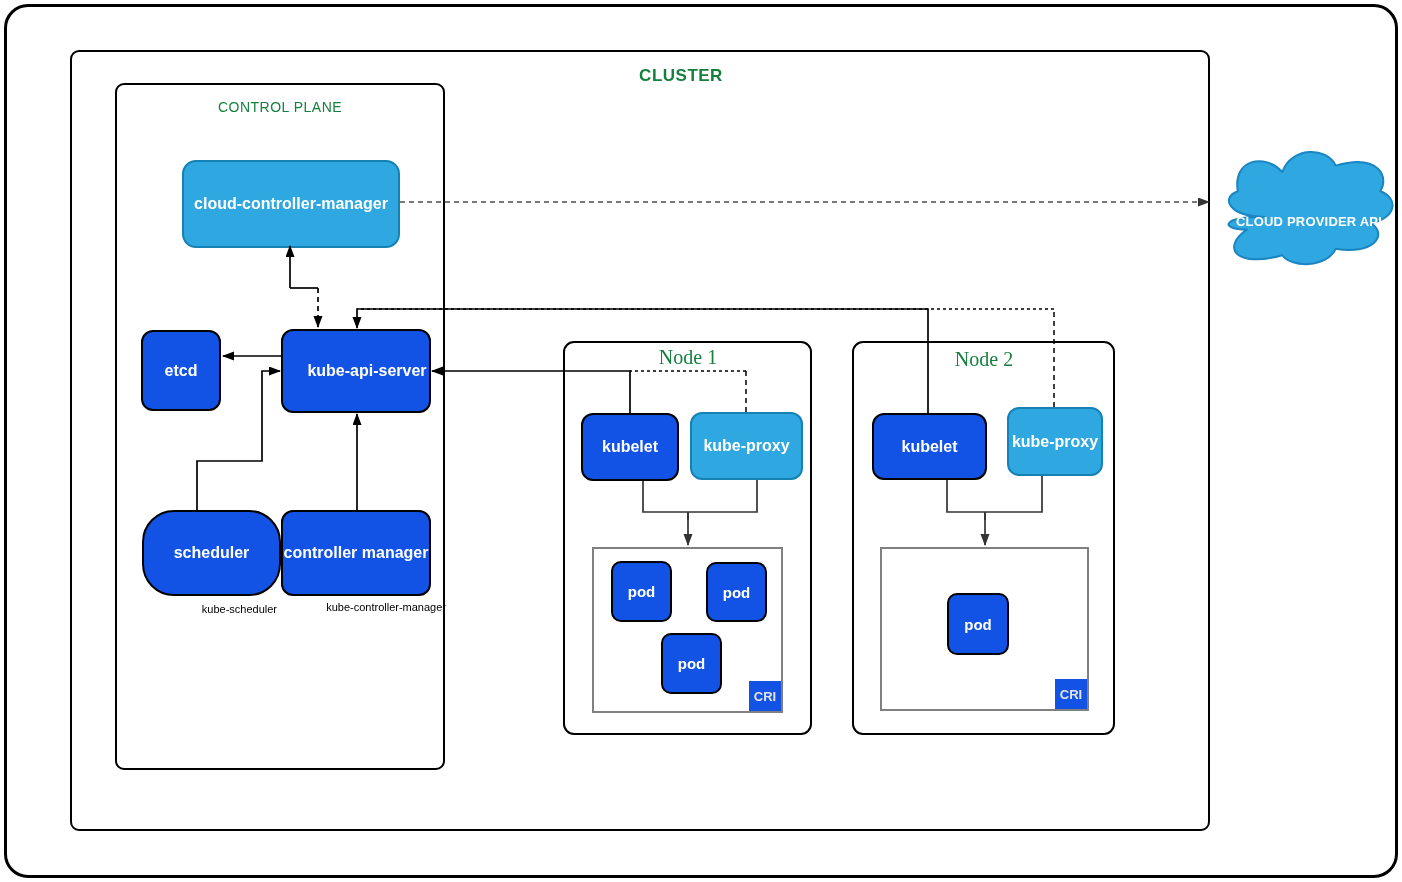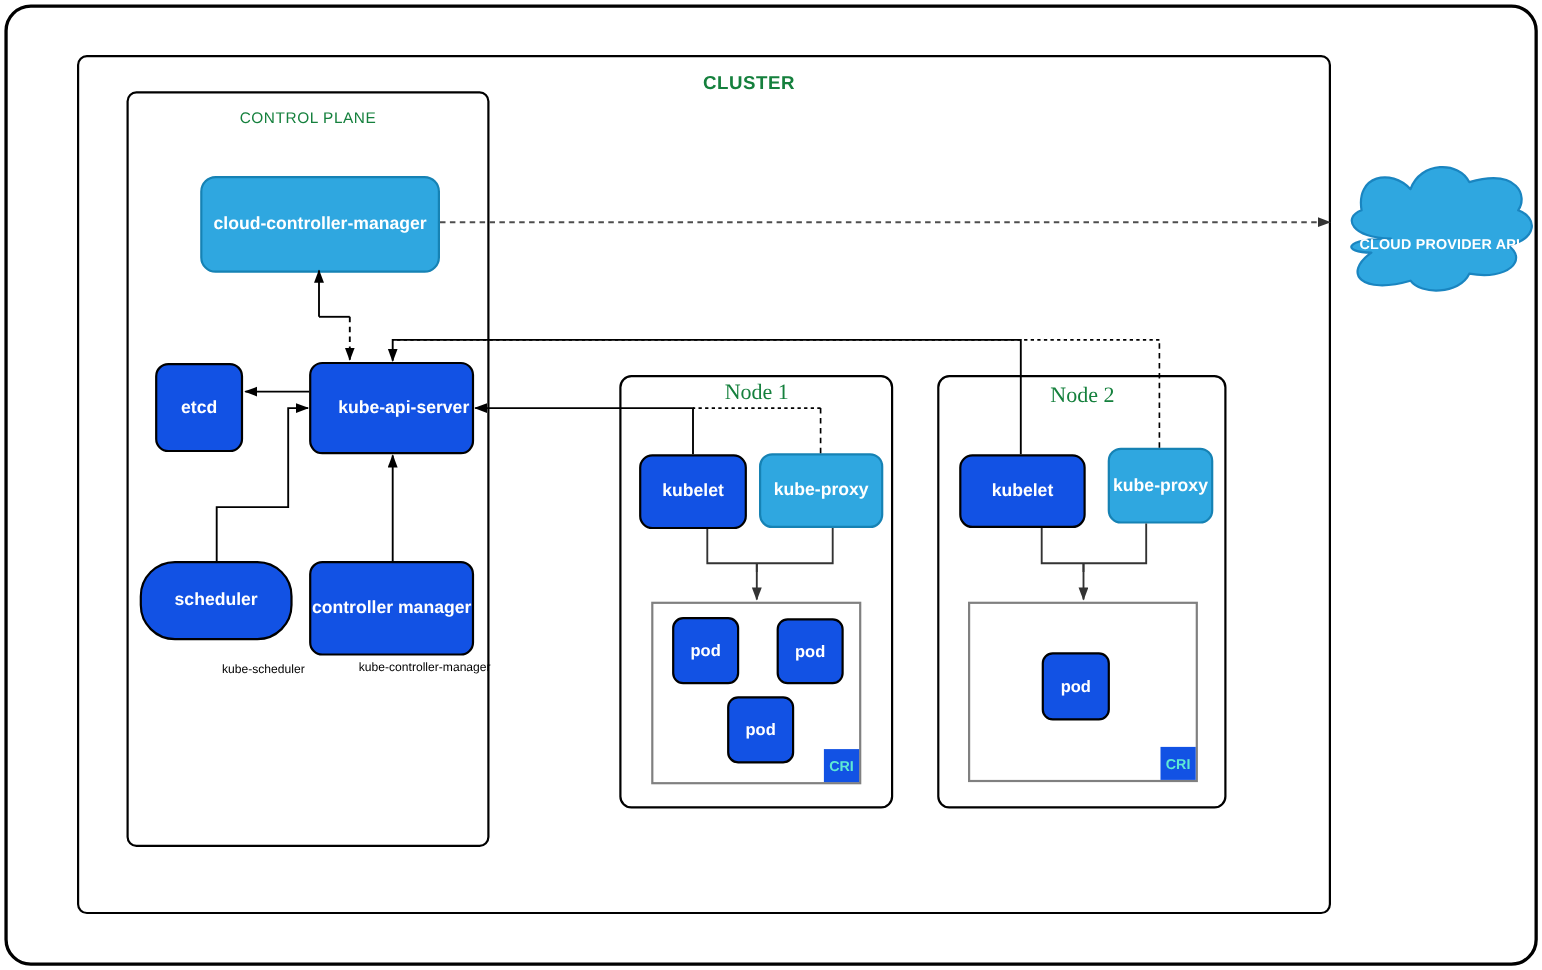--- a/index.html
+++ b/index.html
@@ -19,21 +19,21 @@
   .box{
     display:flex;align-items:center;justify-content:center;text-align:center;
     color:#fff;font-weight:bold;font-size:16px;border-radius:12px;
   }
   .dark{background:#1252e4;border:2px solid #000000;}
   .light{background:#2fa7e0;border:2px solid #1682b4;}
   .pod{font-size:15px;border-radius:10px;}
   .cri-rect{border:2px solid #808080;background:transparent;}
   .cri-badge{
     display:flex;align-items:center;justify-content:center;
-    background:#1252e4;color:#5eead4;font-weight:bold;font-size:13px;border-radius:0;
+    background:#1252e4;color:#e5e5e5;font-weight:bold;font-size:13px;border-radius:0;
   }
   .caption{position:absolute;text-align:right;font-size:11px;color:#000;}
   .cloud-label{
     position:absolute;text-align:center;color:#fff;font-weight:bold;font-size:13px;
     z-index:4;letter-spacing:.2px;
   }
   #connector-layer{position:absolute;left:0;top:0;z-index:5;pointer-events:none;}
   #cloud-shape{position:absolute;z-index:3;}
 </style>
 </head>
@@ -45,21 +45,21 @@
 
   <div class="abs frame" style="left:70px;top:50px;width:1140px;height:781px;"></div>
   <div class="frame-title cluster-title" style="left:581px;top:66px;width:200px;">CLUSTER</div>
 
   <div class="abs frame" style="left:115px;top:83px;width:330px;height:687px;"></div>
   <div class="frame-title cp-title" style="left:180px;top:99px;width:200px;">CONTROL PLANE</div>
 
   <div class="abs box light" style="left:182px;top:160px;width:218px;height:88px;border-radius:14px;">cloud-controller-manager</div>
   <div class="abs box dark" style="left:141px;top:330px;width:80px;height:81px;">etcd</div>
   <div class="abs box dark" style="left:281px;top:329px;width:150px;height:84px;padding-left:22px;">kube-api-server</div>
-  <div class="abs box dark" style="left:127px;top:510px;width:139px;height:72px;border-radius:32px;">scheduler</div>
+  <div class="abs box dark" style="left:142px;top:510px;width:139px;height:86px;border-radius:32px;">scheduler</div>
   <div class="abs box dark" style="left:281px;top:510px;width:150px;height:86px;">controller manager</div>
   <div class="caption" style="left:117px;top:603px;width:160px;">kube-scheduler</div>
   <div class="caption" style="left:266px;top:601px;width:180px;">kube-controller-manager</div>
 
   <div class="abs frame" style="left:563px;top:341px;width:249px;height:394px;border-radius:11px;"></div>
   <div class="frame-title node-title" style="left:588px;top:346px;width:200px;">Node 1</div>
   <div class="abs box dark" style="left:581px;top:413px;width:98px;height:68px;">kubelet</div>
   <div class="abs box light" style="left:690px;top:412px;width:113px;height:68px;">kube-proxy</div>
   <div class="abs cri-rect" style="left:592px;top:547px;width:191px;height:166px;"></div>
   <div class="abs box dark pod" style="left:611px;top:561px;width:61px;height:61px;">pod</div>

